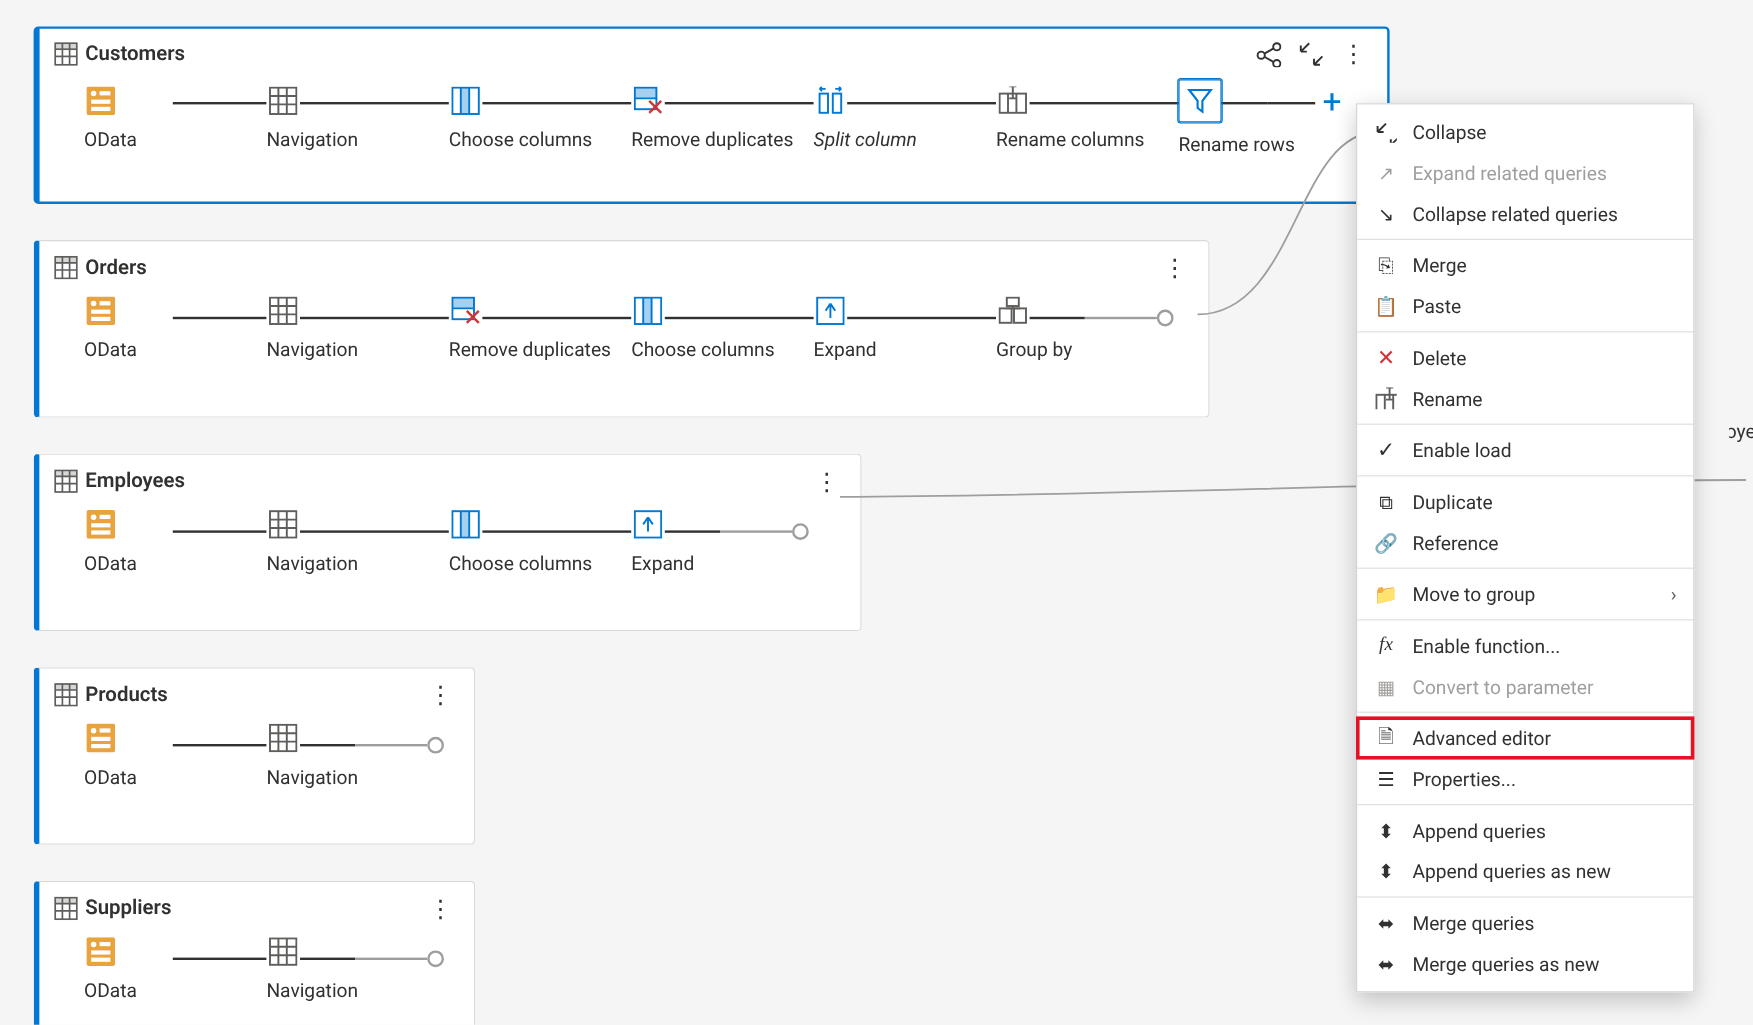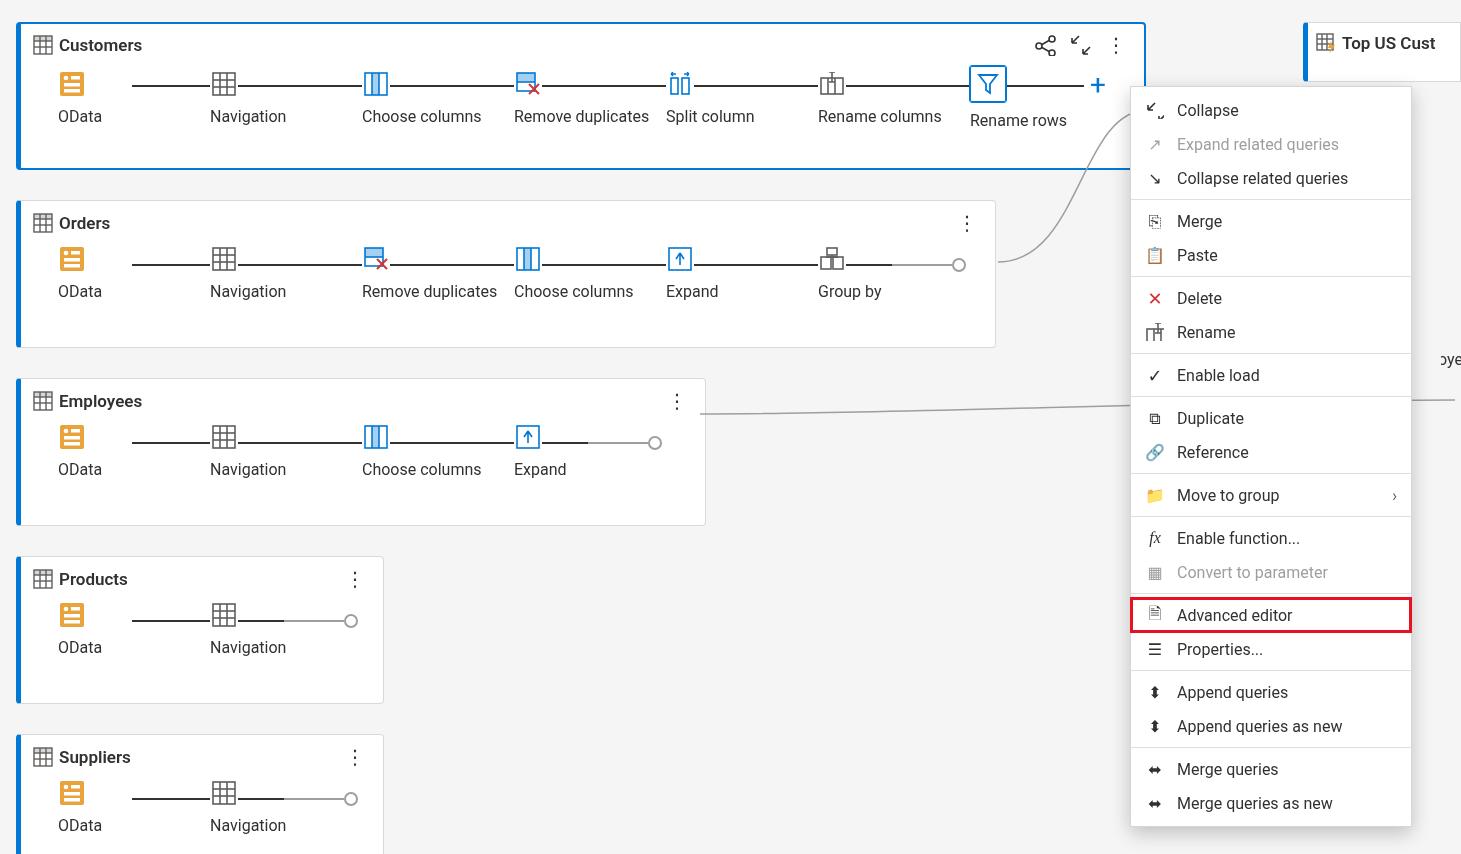--- a/index.html
+++ b/index.html
@@ -12,21 +12,21 @@
     background: #f5f5f5;
     width: 1461px;
     height: 854px;
     overflow: hidden;
     position: relative;
   }
   .canvas {
     position: relative;
     width: 100%;
     height: 100%;
-    padding: 22px 0 0 16px;
+    padding: 22px 0 0 28px;
   }
   .query-card {
     position: relative;
     background: #fff;
     border: 1px solid #d9d9d9;
     border-radius: 4px;
     border-left: 5px solid #0078d4;
     margin-bottom: 30px;
     min-height: 148px;
   }
@@ -315,21 +315,21 @@
           <div class="step-label">Choose columns</div>
         </div>
         <div class="step" style="width: 152px; z-index: 1; background: transparent;">
           <div class="step-icon" style="background: rgb(255, 255, 255); padding: 2px;">
             <svg width="24" height="24">
               <use href="#ic-remove-dup"></use>
             </svg>
           </div>
           <div class="step-label">Remove duplicates</div>
         </div>
-        <div class="step" style="width: 152px; z-index: 1; background: transparent;">
+        <div class="step" style="width: 152px; z-index: 1; background: transparent; font-style: italic;">
           <div class="step-icon" style="background: rgb(255, 255, 255); padding: 2px;">
             <svg width="24" height="24">
               <use href="#ic-split-col"></use>
             </svg>
           </div>
           <div class="step-label">Split column</div>
         </div>
         <div class="step" style="width: 152px; z-index: 1; background: transparent;">
           <div class="step-icon" style="background: rgb(255, 255, 255); padding: 2px;">
             <svg width="24" height="24">
@@ -524,26 +524,20 @@
               <use href="#ic-table"></use>
             </svg>
           </div>
           <div class="step-label">Navigation</div>
         </div>
         <div style="position: absolute; height: 1.5px; background: rgb(158, 158, 158); top: 27px; left: 263px; width: 60px;"></div>
         <div class="end-circle" style="position: absolute; left: 323px; top: 21px; margin-top: 0px;"></div>
       </div>
   </div>
 
-  <div class="right-stub" id="stub-top">
-    <svg width="20" height="20">
-        <use href="#ic-table-bolt"></use>
-      </svg>
-    <span>Top US Cust</span>
-  </div>
   <div id="stub-mid" class="right-stub">
     <span class="txt">loye</span>
   </div>
 
   <div class="context-menu">
     <div class="menu-item">
       <span class="menu-icon">
           <svg width="18" height="18">
             <use href="#ic-collapse-arrows"></use>
           </svg>

